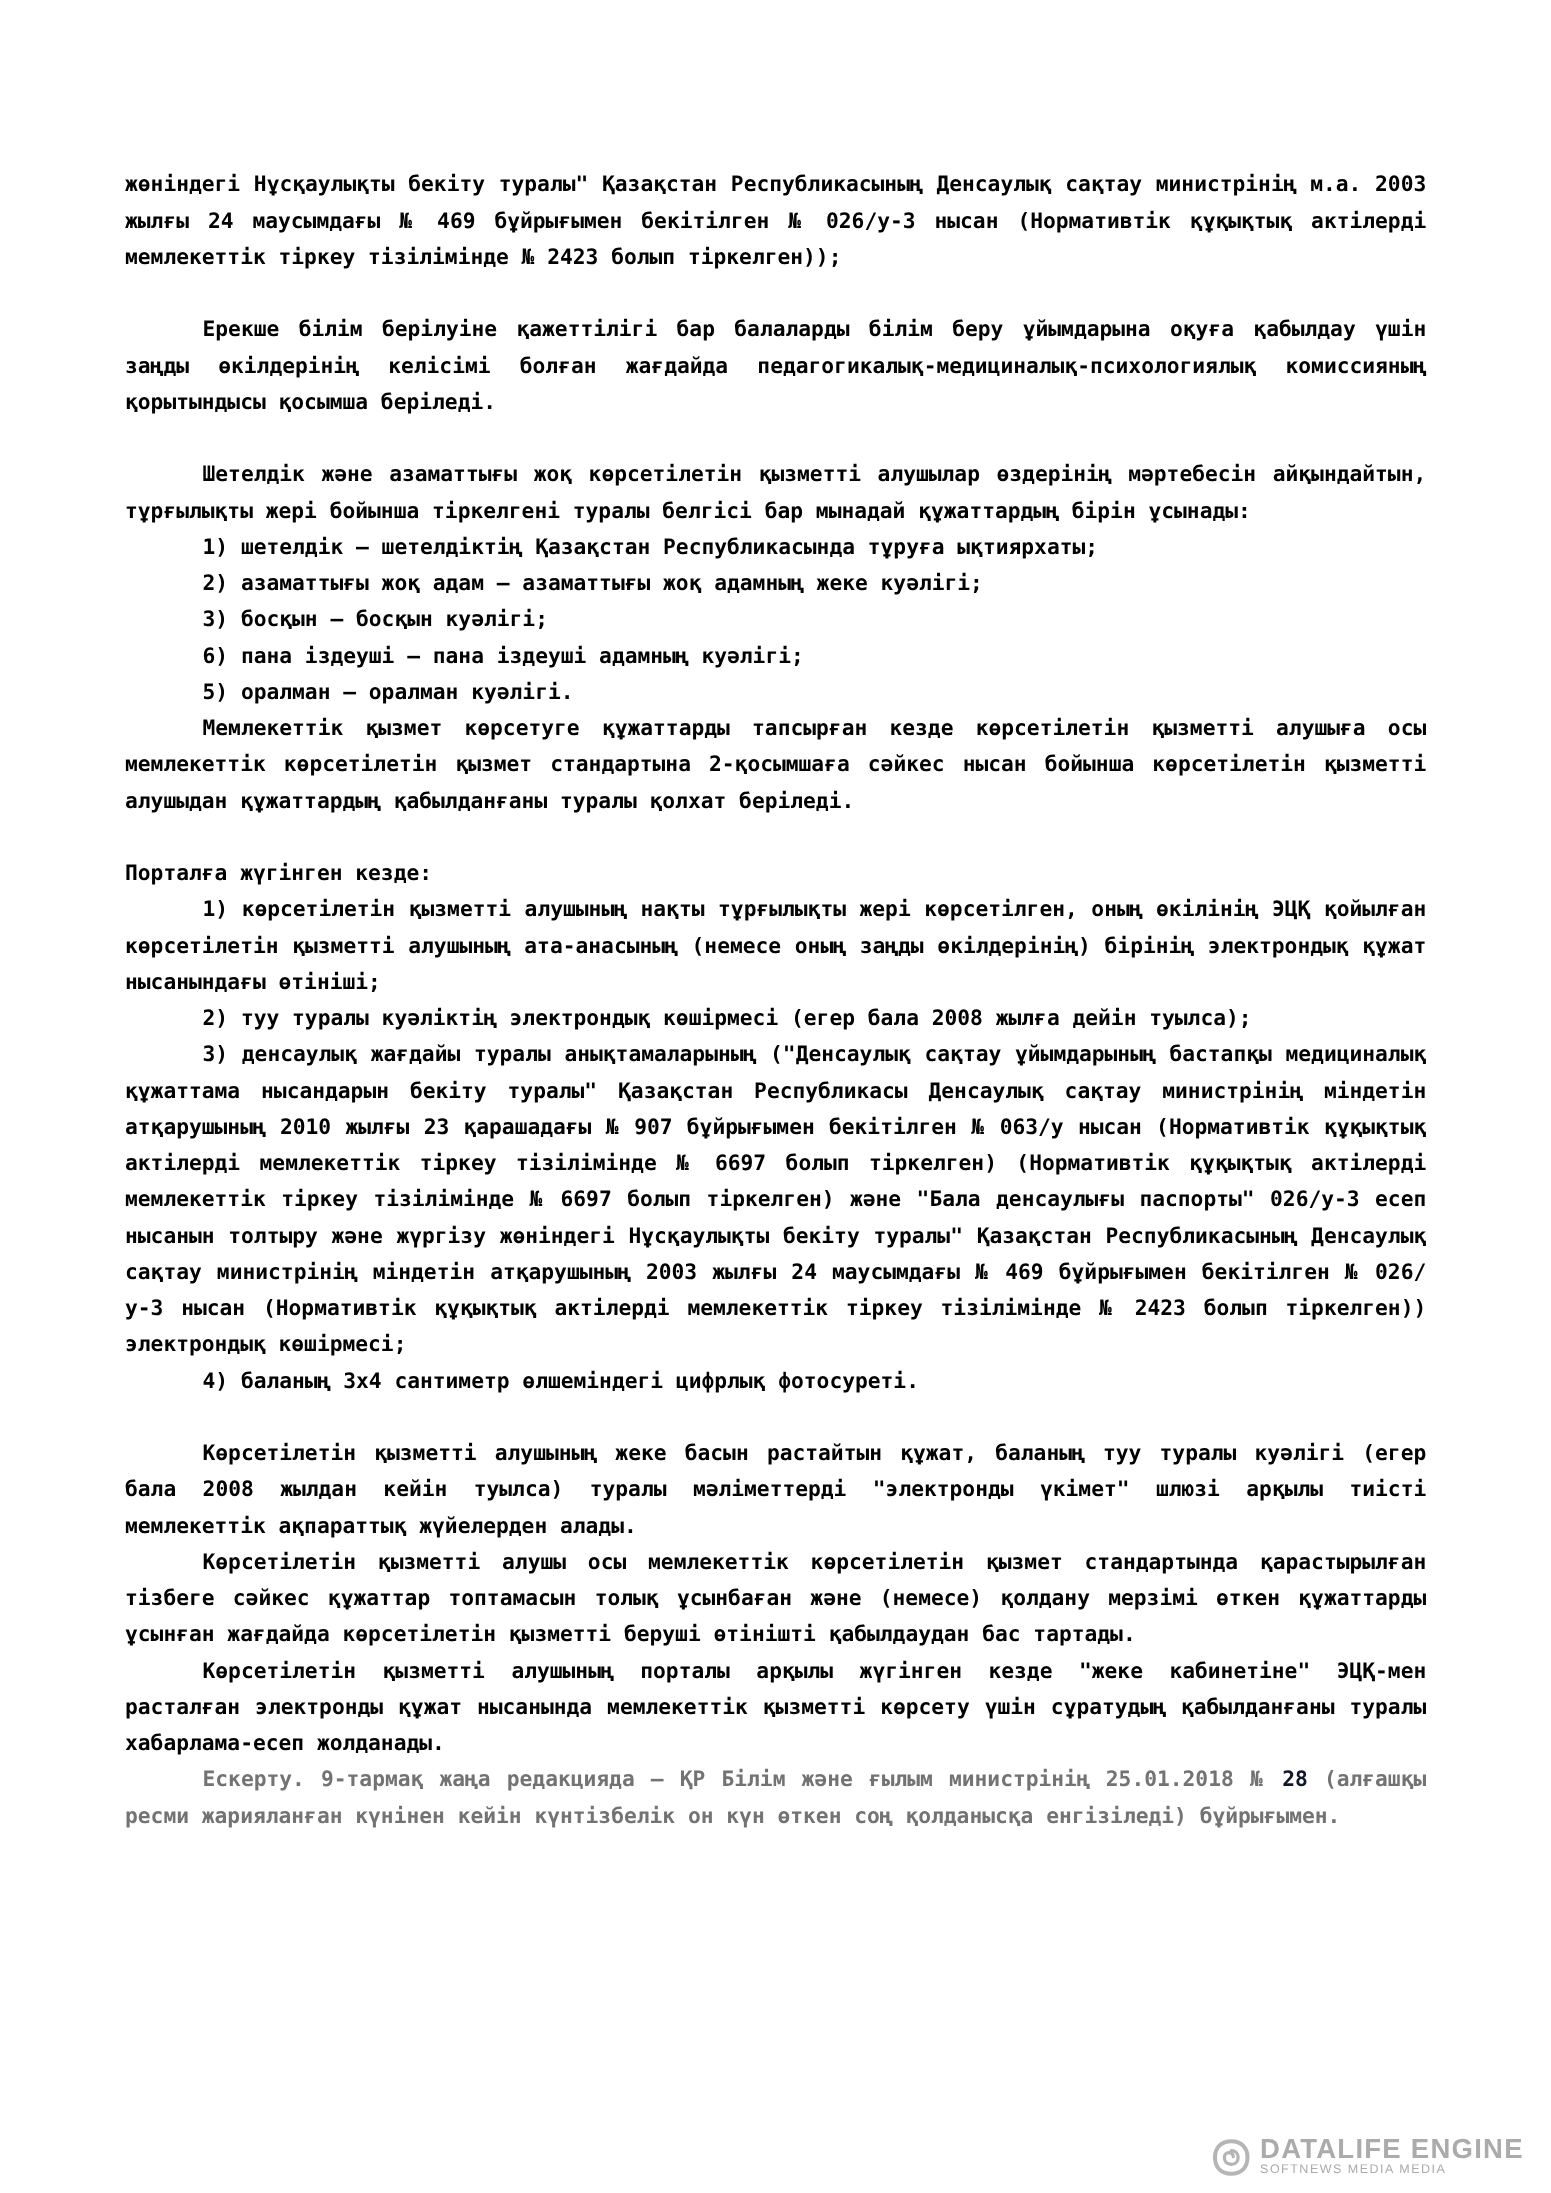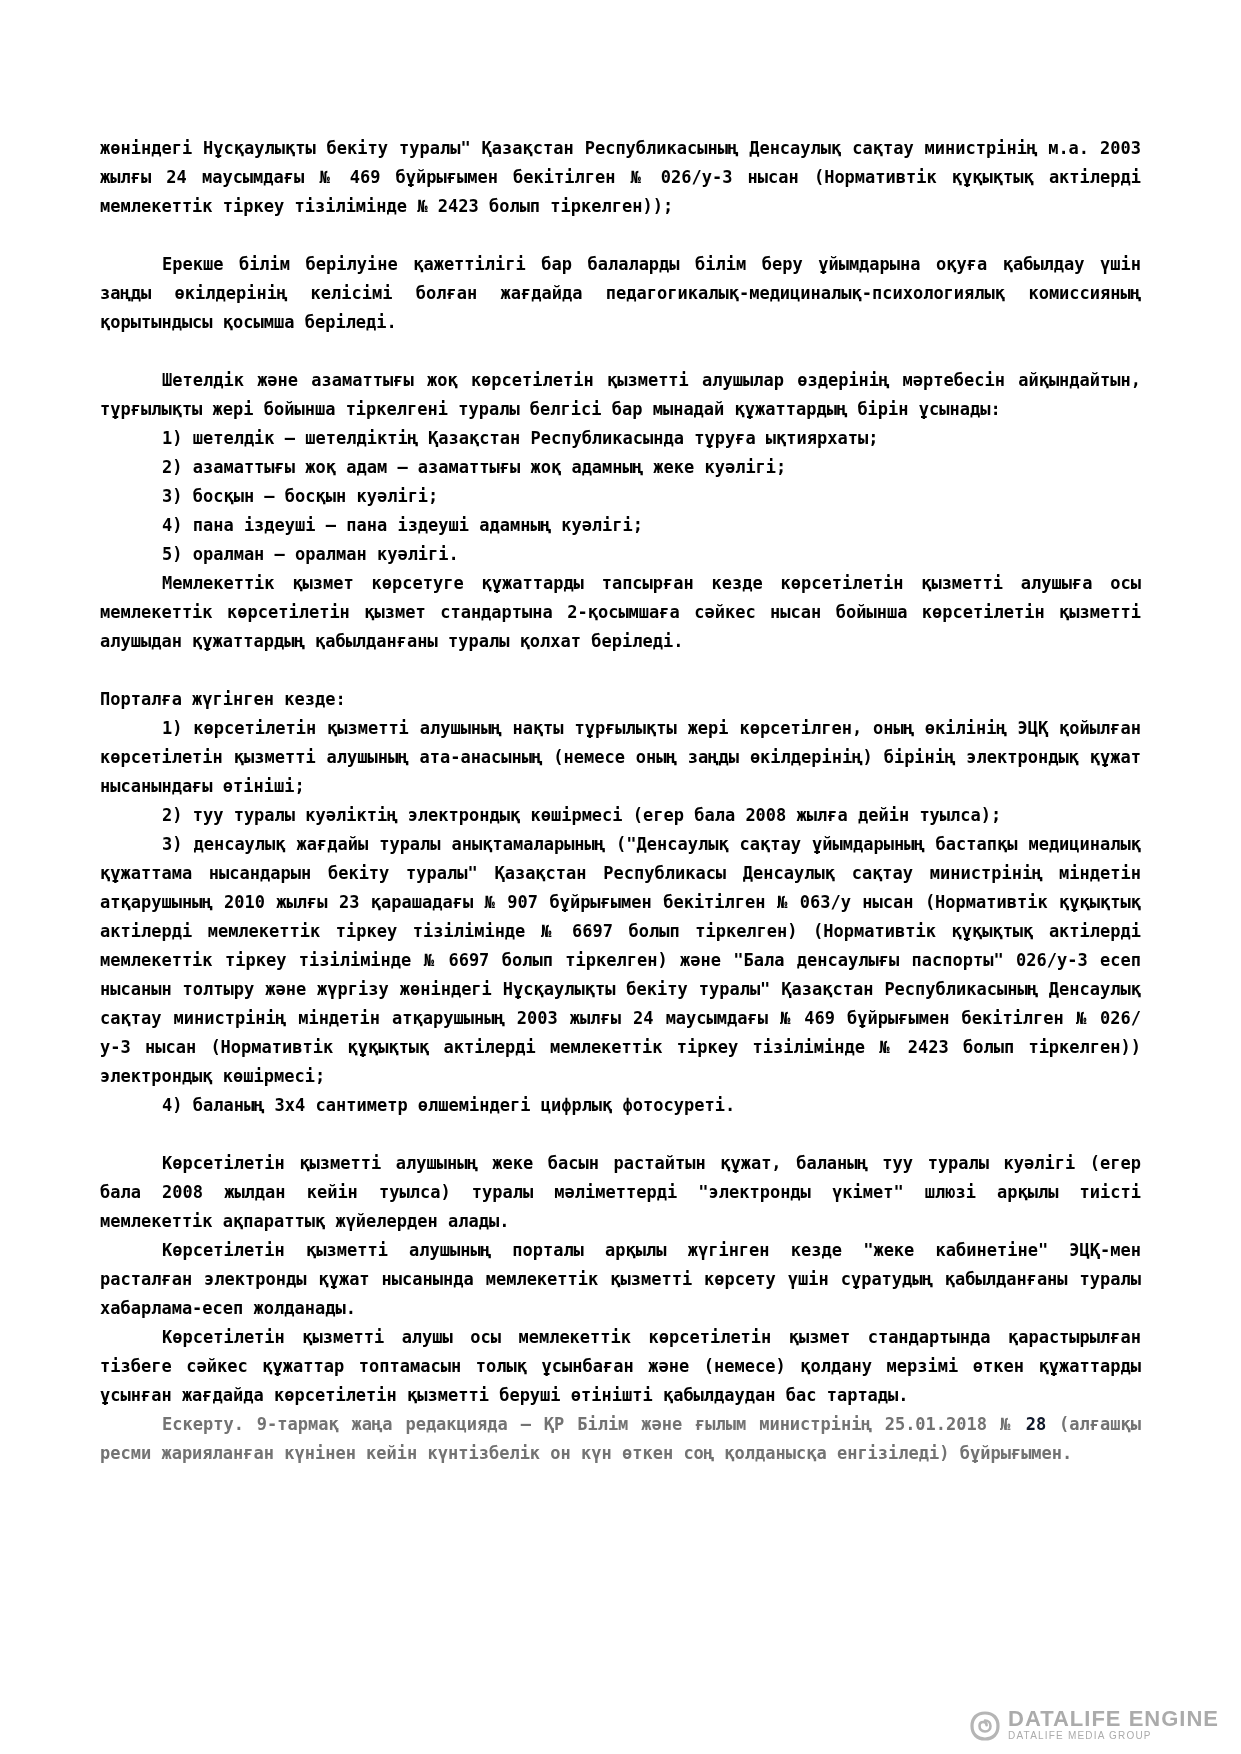--- a/index.html
+++ b/index.html
@@ -71,40 +71,40 @@
 
   <div class="doc">
       <p class="plain">жөніндегі Нұсқаулықты бекіту туралы" Қазақстан Республикасының Денсаулық сақтау министрінің м.а. 2003 жылғы 24 маусымдағы № 469 бұйрығымен бекітілген № 026/у-3 нысан (Нормативтік құқықтық актілерді мемлекеттік тіркеу тізілімінде № 2423 болып тіркелген));</p>
       <div class="spacer"></div>
       <p class="indent bold">Ерекше білім берілуіне қажеттілігі бар балаларды білім беру ұйымдарына оқуға қабылдау үшін заңды өкілдерінің келісімі болған жағдайда педагогикалық-медициналық-психологиялық комиссияның қорытындысы қосымша беріледі.</p>
       <div class="spacer"></div>
       <p class="indent">Шетелдік және азаматтығы жоқ көрсетілетін қызметті алушылар өздерінің мәртебесін айқындайтын, тұрғылықты жері бойынша тіркелгені туралы белгісі бар мынадай құжаттардың бірін ұсынады:</p>
       <p class="indent">1) шетелдік – шетелдіктің Қазақстан Республикасында тұруға ықтиярхаты;</p>
       <p class="indent">2) азаматтығы жоқ адам – азаматтығы жоқ адамның жеке куәлігі;</p>
       <p class="indent">3) босқын – босқын куәлігі;</p>
-      <p class="indent">4) пана іздеуші – пана іздеуші адамның куәлігі;</p>
+      <p class="indent">6) пана іздеуші – пана іздеуші адамның куәлігі;</p>
       <p class="indent">5) оралман – оралман куәлігі.</p>
       <p class="indent">Мемлекеттік қызмет көрсетуге құжаттарды тапсырған кезде көрсетілетін қызметті алушыға осы мемлекеттік көрсетілетін қызмет стандартына 2-қосымшаға сәйкес нысан бойынша көрсетілетін қызметті алушыдан құжаттардың қабылданғаны туралы қолхат беріледі.</p>
       <div class="spacer"></div>
       <p class="plain bold">Порталға жүгінген кезде:</p>
       <p class="indent">1) көрсетілетін қызметті алушының нақты тұрғылықты жері көрсетілген, оның өкілінің ЭЦҚ қойылған көрсетілетін қызметті алушының ата-анасының (немесе оның заңды өкілдерінің) бірінің электрондық құжат нысанындағы өтініші;</p>
       <p class="indent">2) туу туралы куәліктің электрондық көшірмесі (егер бала 2008 жылға дейін туылса);</p>
       <p class="indent">3) денсаулық жағдайы туралы анықтамаларының ("Денсаулық сақтау ұйымдарының бастапқы медициналық құжаттама нысандарын бекіту туралы" Қазақстан Республикасы Денсаулық сақтау министрінің міндетін атқарушының 2010 жылғы 23 қарашадағы № 907 бұйрығымен бекітілген № 063/у нысан (Нормативтік құқықтық актілерді мемлекеттік тіркеу тізілімінде № 6697 болып тіркелген) (Нормативтік құқықтық актілерді мемлекеттік тіркеу тізілімінде № 6697 болып тіркелген) және "Бала денсаулығы паспорты" 026/у-3 есеп нысанын толтыру және жүргізу жөніндегі Нұсқаулықты бекіту туралы" Қазақстан Республикасының Денсаулық сақтау министрінің міндетін атқарушының 2003 жылғы 24 маусымдағы № 469 бұйрығымен бекітілген № 026/у-3 нысан (Нормативтік құқықтық актілерді мемлекеттік тіркеу тізілімінде № 2423 болып тіркелген)) электрондық көшірмесі;</p>
       <p class="indent">4) баланың 3х4 сантиметр өлшеміндегі цифрлық фотосуреті.</p>
       <div class="spacer"></div>
       <p class="indent">Көрсетілетін қызметті алушының жеке басын растайтын құжат, баланың туу туралы куәлігі (егер бала 2008 жылдан кейін туылса) туралы мәліметтерді "электронды үкімет" шлюзі арқылы тиісті мемлекеттік ақпараттық жүйелерден алады.</p>
+      <p class="indent">Көрсетілетін қызметті алушы осы мемлекеттік көрсетілетін қызмет стандартында қарастырылған тізбеге сәйкес құжаттар топтамасын толық ұсынбаған және (немесе) қолдану мерзімі өткен құжаттарды ұсынған жағдайда көрсетілетін қызметті беруші өтінішті қабылдаудан бас тартады.</p>
       <p class="indent">Көрсетілетін қызметті алушының порталы арқылы жүгінген кезде "жеке кабинетіне" ЭЦҚ-мен расталған электронды құжат нысанында мемлекеттік қызметті көрсету үшін сұратудың қабылданғаны туралы хабарлама-есеп жолданады.</p>
-      <p class="indent">Көрсетілетін қызметті алушы осы мемлекеттік көрсетілетін қызмет стандартында қарастырылған тізбеге сәйкес құжаттар топтамасын толық ұсынбаған және (немесе) қолдану мерзімі өткен құжаттарды ұсынған жағдайда көрсетілетін қызметті беруші өтінішті қабылдаудан бас тартады.</p>
       <p class="indent"><span class="red">Ескерту. 9-тармақ жаңа редакцияда – ҚР Білім және ғылым министрінің 25.01.2018 № </span><span class="black">28</span><span class="red"> (алғашқы ресми жарияланған күнінен кейін күнтізбелік он күн өткен соң қолданысқа енгізіледі) бұйрығымен.</span></p>
     </div>
 
   <div class="footer">
     <svg class="logo" width="32" height="32" viewBox="0 0 32 32" aria-hidden="true">
       <path d="M16 3 C24 3 29 8 29 16 C29 24 24 29 16 29 C8 29 3 24 3 16 C3 8 8 3 16 3 Z" fill="none" stroke="#b5b5b5" stroke-width="3.2"></path>
       <path d="M16 10.5 C19.5 10.5 21.5 12.8 21.5 16 C21.5 19.2 19.5 21.5 16 21.5 C12.5 21.5 10.5 19.2 10.5 16 C10.5 13.6 12 12 14.2 12 C16.4 12 17.6 13.4 17.6 15.3" fill="none" stroke="#b5b5b5" stroke-width="2.6" stroke-linecap="round"></path>
     </svg>
     <div class="footer-text">
       <div class="brand">DATALIFE ENGINE</div>
-      <div class="sub">DATALIFE MEDIA GROUP</div>
+      <div class="sub">SOFTNEWS MEDIA MEDIA</div>
     </div>
   </div>
 
 </div>
 
 </body></html>

